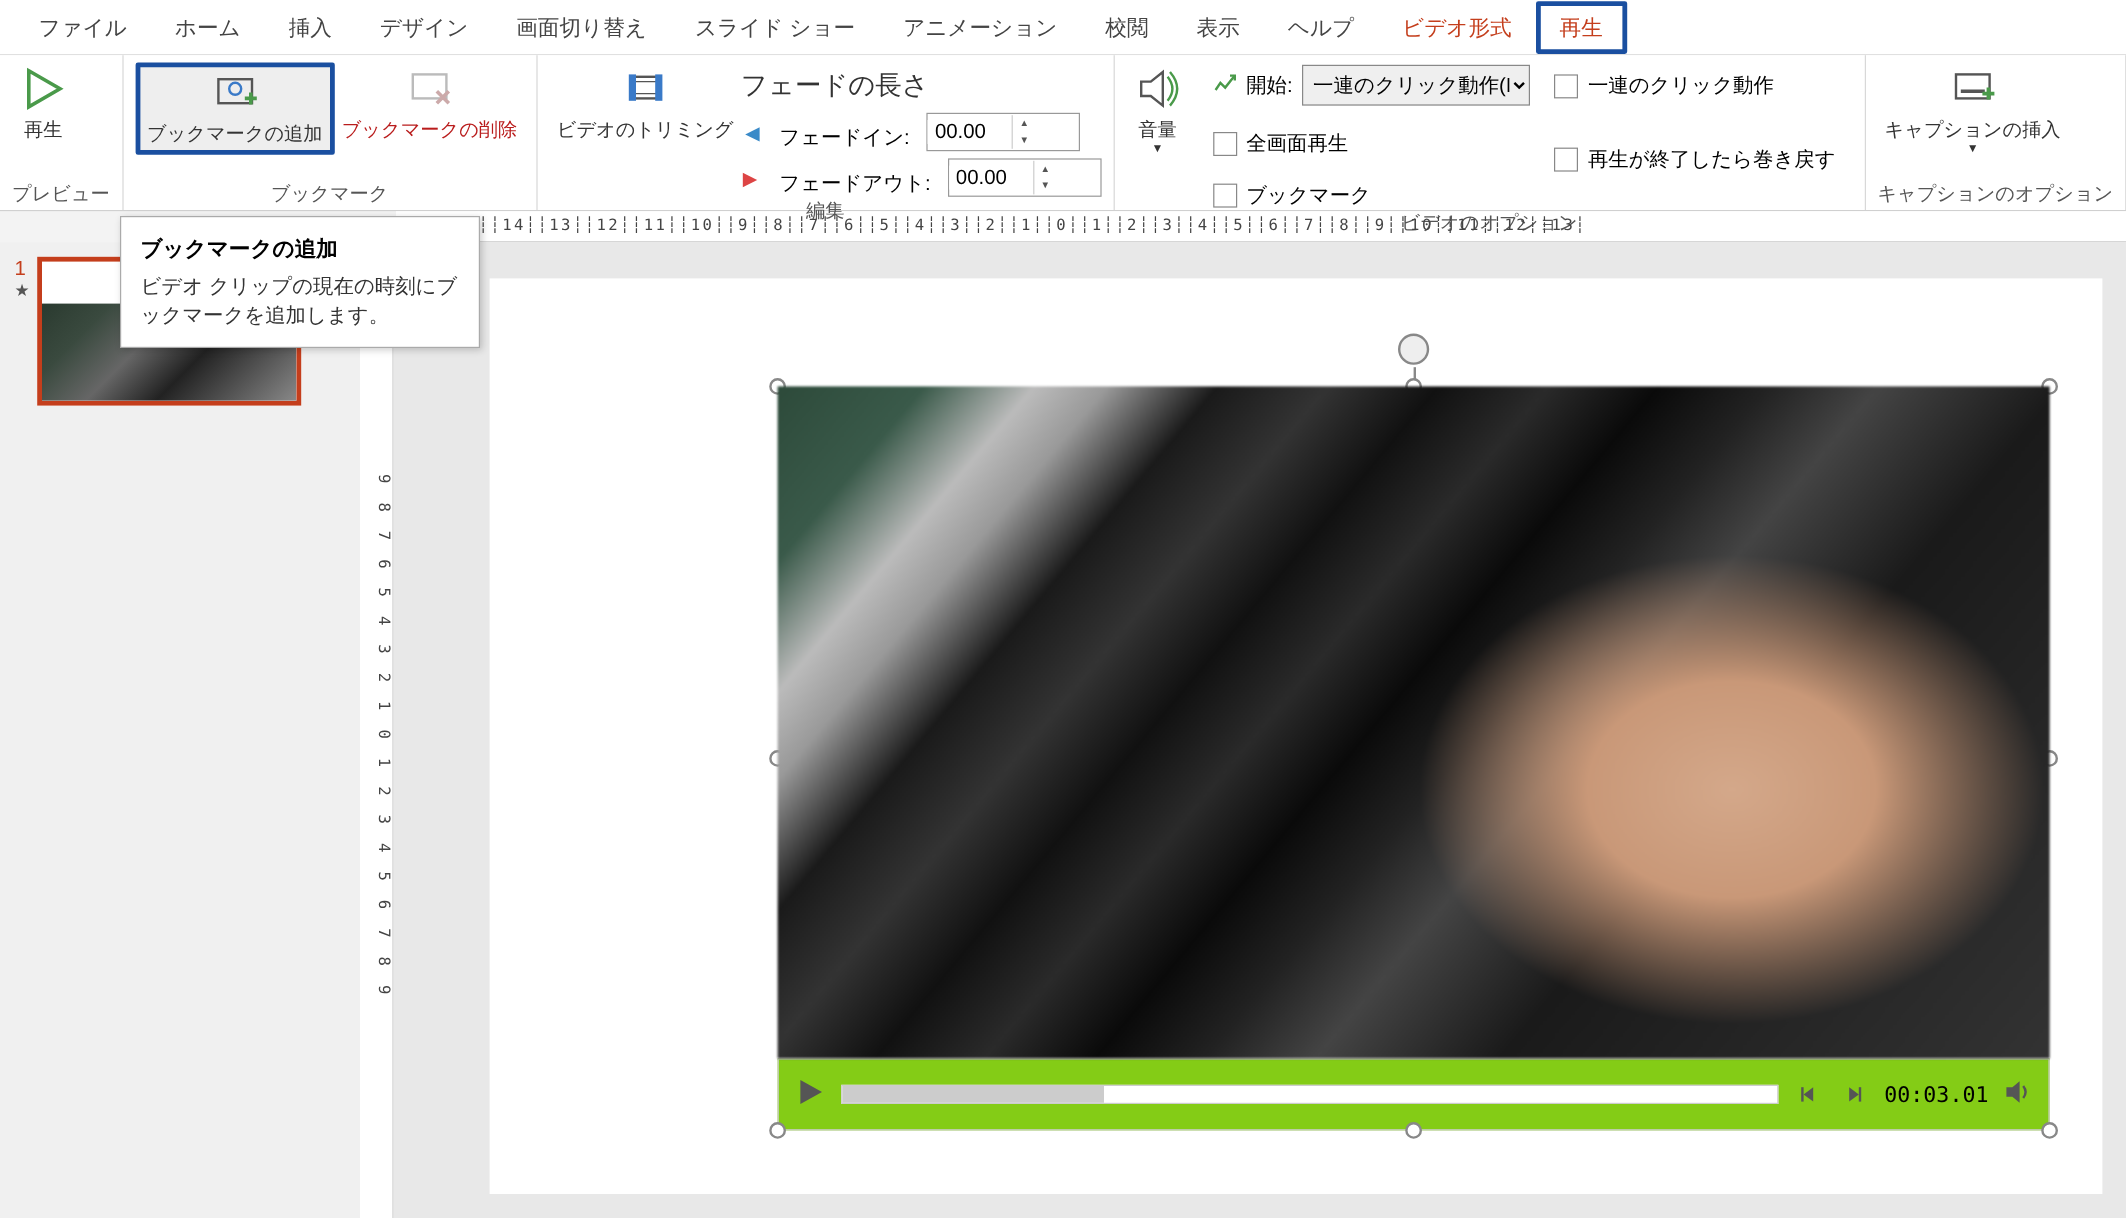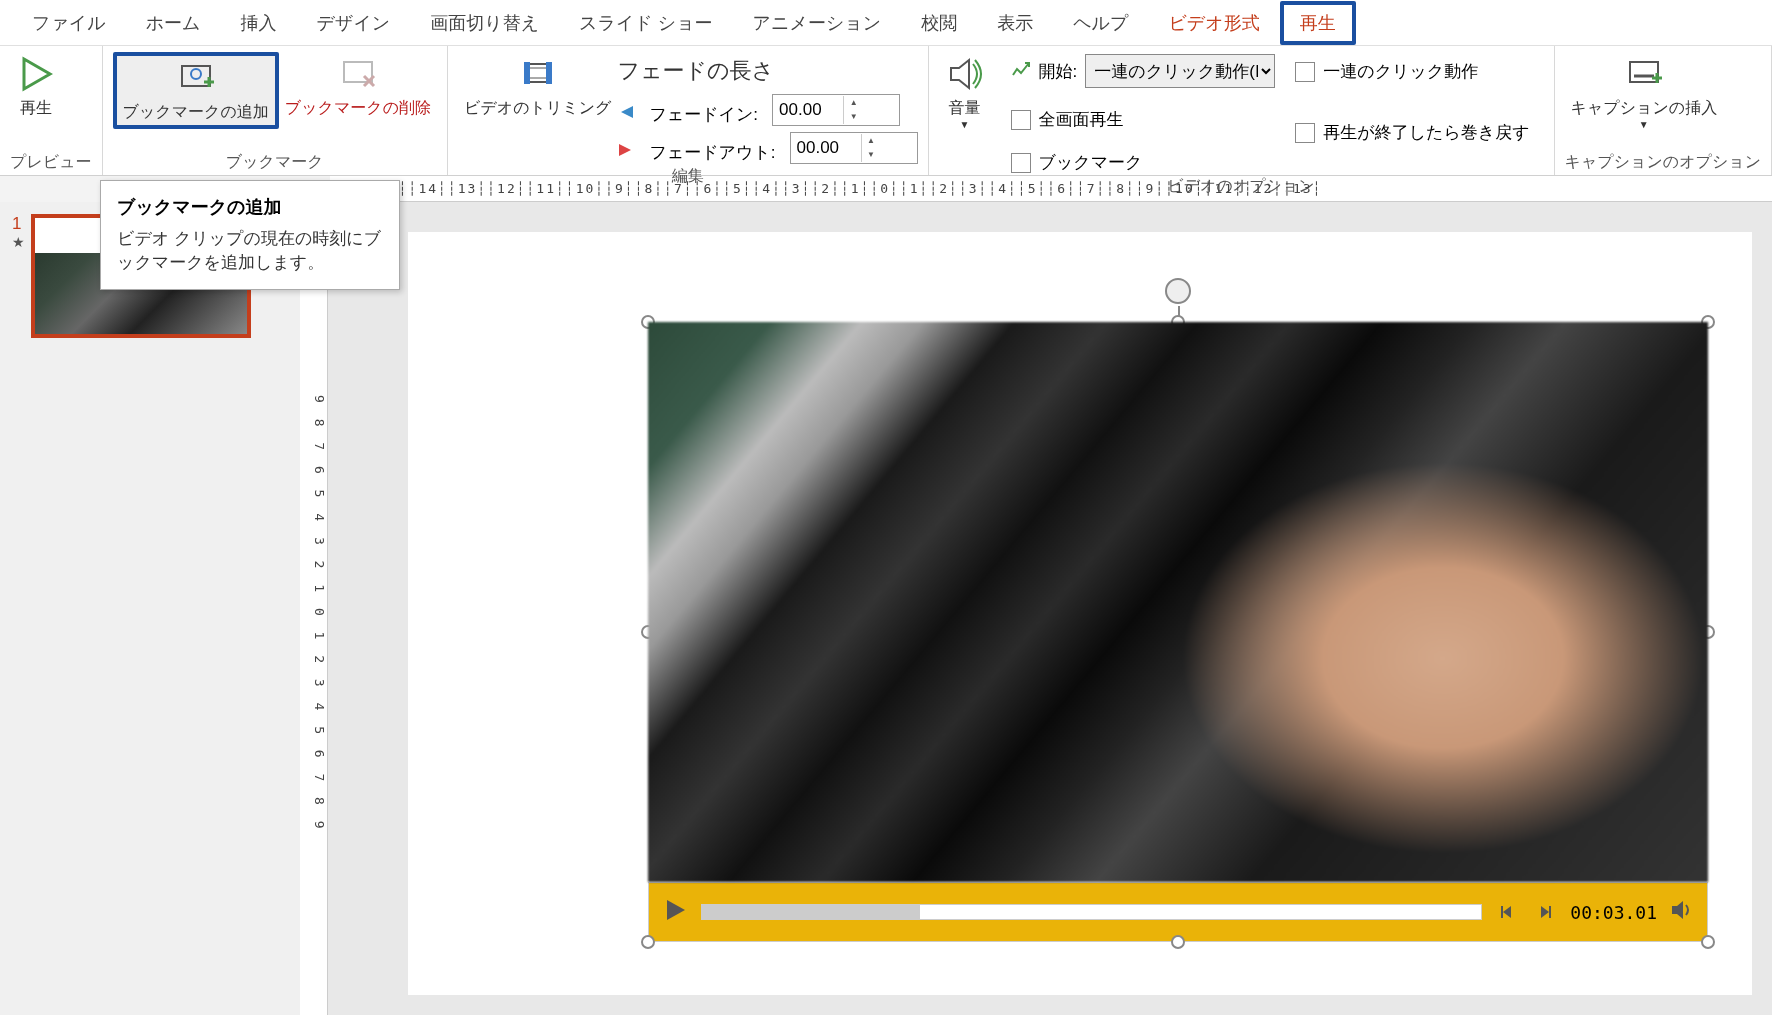--- a/index.html
+++ b/index.html
@@ -65,21 +65,21 @@
 .h-bl { bottom: -7px; left: -7px; } .h-br { bottom: -7px; right: -7px; }
 .h-ml { top: 50%; left: -7px; margin-top: -7px; } .h-mr { top: 50%; right: -7px; margin-top: -7px; }
 .h-mt { left: 50%; top: -7px; margin-left: -7px; } .h-mb { left: 50%; bottom: -7px; margin-left: -7px; }
 
 .video-img { width: 100%; height: 560px; background: 
   radial-gradient(ellipse 400px 300px at 75% 60%, #d4a88a 0%, #c99878 30%, transparent 65%),
   linear-gradient(130deg, #2d4a3a 0%, #3a5a4a 8%, #bbb 14%, #999 18%, #1a1a1a 24%, #333 30%, #111 36%, #2a2a2a 42%, #0a0a0a 48%, #222 54%, #444 60%, #1a1a1a 70%, #333 100%);
   filter: blur(1px);
 }
 
-.player { height: 60px; background: #eab308; border: 1px solid #ccc; display: flex; align-items: center; padding: 0 12px; gap: 12px; text-align: right; }
+.player { height: 60px; background: #84cc16; border: 1px solid #ccc; display: flex; align-items: center; padding: 0 12px; gap: 12px; text-align: right; }
 .play-btn svg { width: 28px; height: 28px; }
 .progress { flex: 1; height: 16px; background: #fff; border: 1px solid #ccc; position: relative; }
 .progress-fill { position: absolute; left: 0; top: 0; bottom: 0; width: 28%; background: #ccc; }
 .pbtn { width: 26px; height: 26px; display: flex; align-items: center; justify-content: center; cursor: pointer; }
 .time { font-size: 18px; font-family: monospace; }
 .vol svg { width: 26px; height: 26px; }
 
 </style>
 </head>
 <body>

